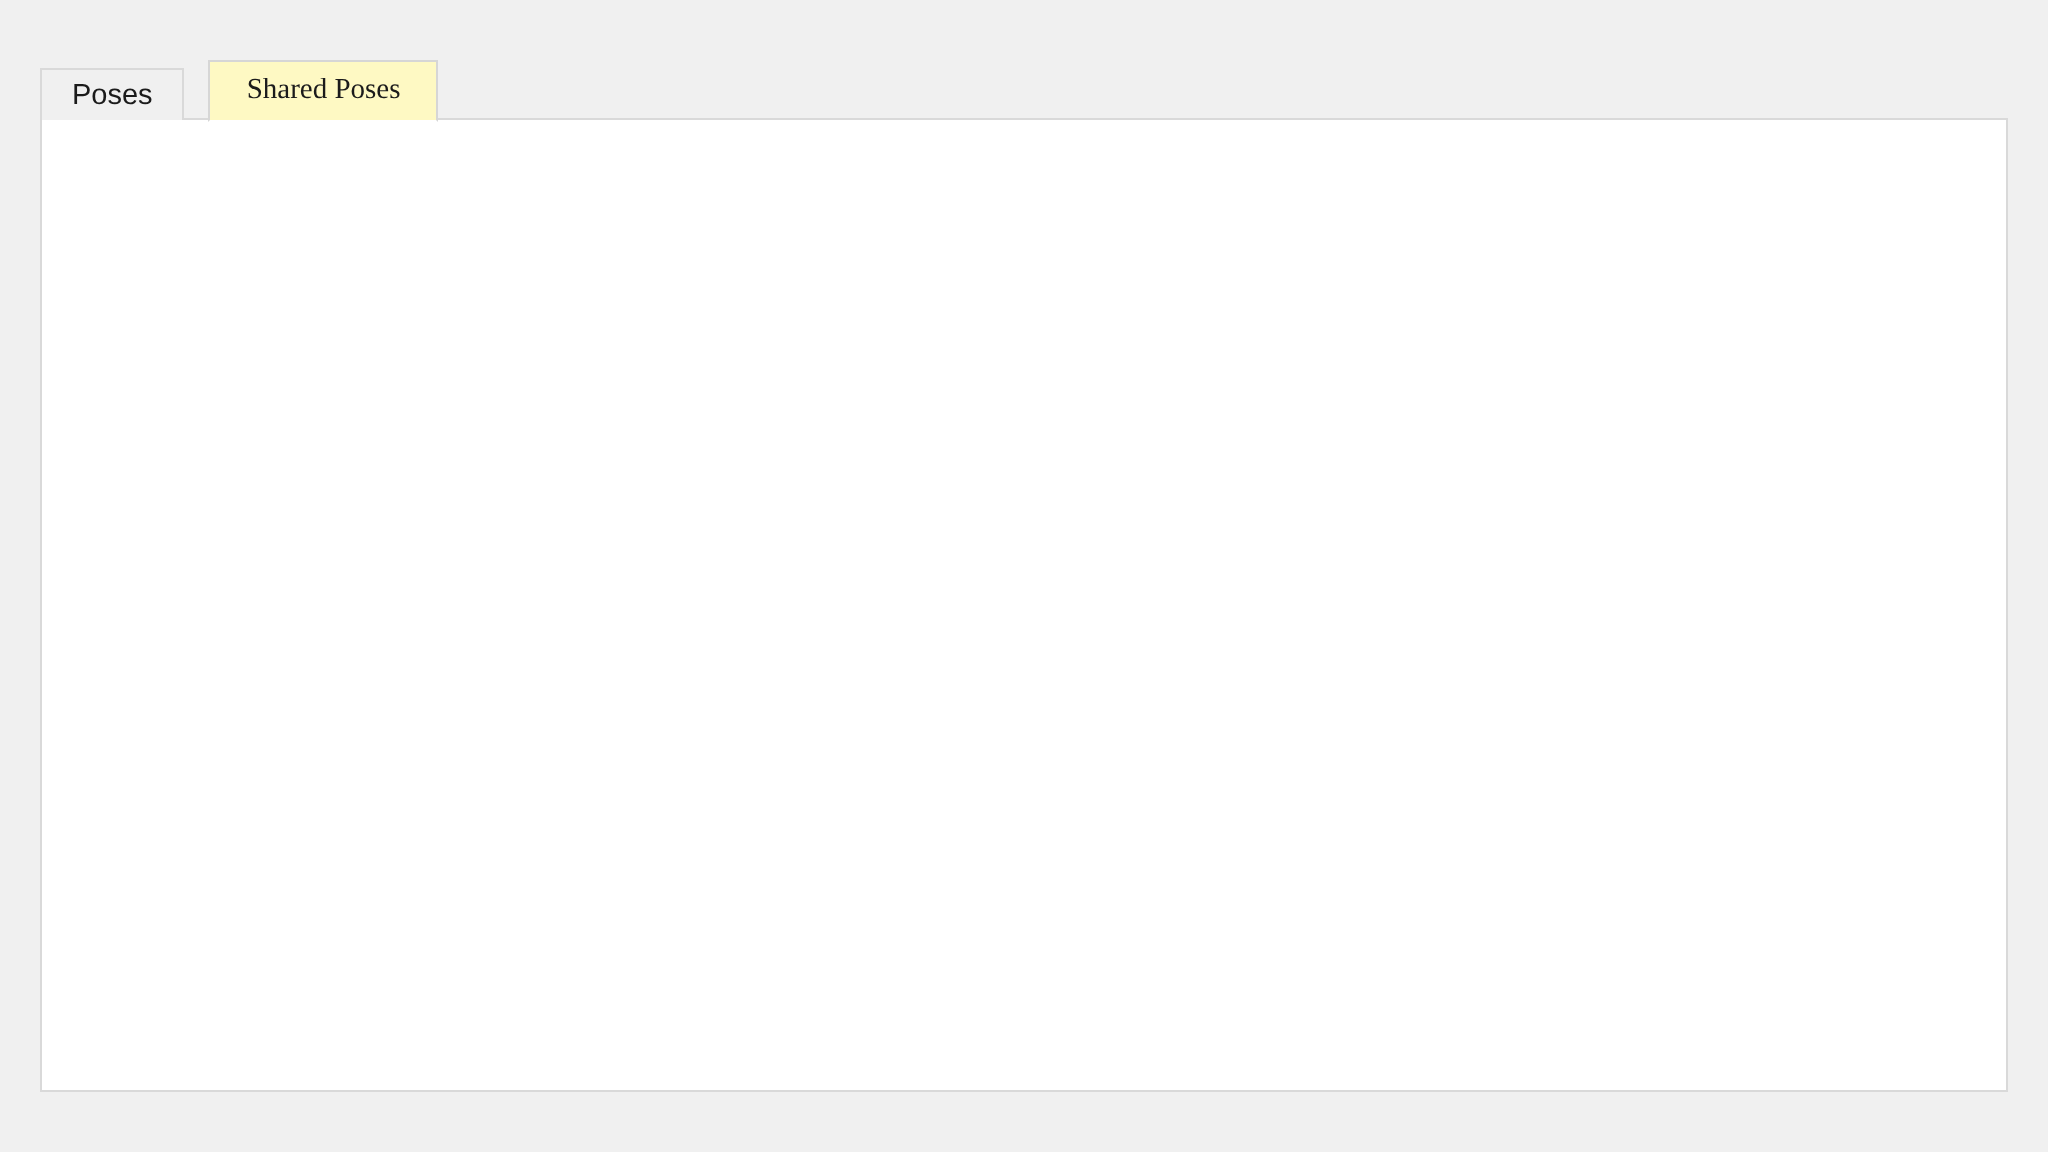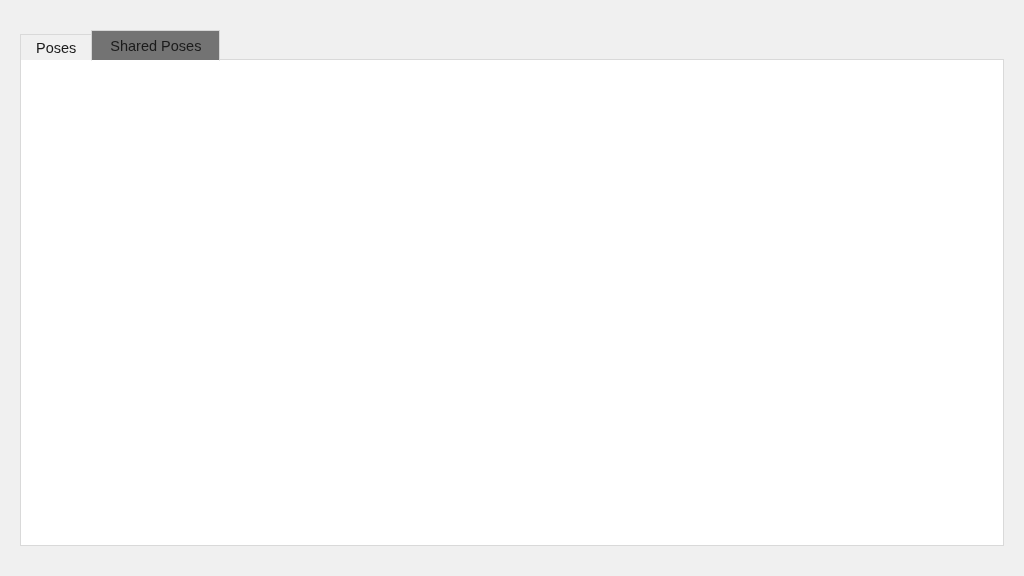--- a/index.html
+++ b/index.html
@@ -28,20 +28,21 @@
 
   #tab-strip {
     position: absolute;
     left: 0;
     top: 0;
     height: 30px;
     width: 100%;
     display: flex;
     align-items: flex-end;
     z-index: 3;
+    gap: 13px;
   }
 
   .tab {
     box-sizing: border-box;
     font-size: 14.5px;
     color: #1b1b1b;
     background: #f0f0f0;
     border: 1px solid #d6d6d6;
     border-bottom: none;
     display: flex;
@@ -55,27 +56,28 @@
     height: 26px;
     padding: 0 15px;
     margin-left: 0px;
     background: #f0f0f0;
     border-color: #d9d9d9;
   }
 
   .tab.active {
     height: 31px;
     padding: 0 18px;
-    background: #737373;
+    background: #fef9c3;
     border: 1px solid #d6d6d6;
     border-bottom: 1px solid #ffffff;
     margin-left: -1px;
     margin-bottom: -1px;
     position: relative;
     z-index: 4;
+    font-family: Liberation Serif, serif;
   }
 
   #tab-page {
     position: absolute;
     left: 0;
     top: 29px;
     width: 984px;
     height: 487px;
     box-sizing: border-box;
     background: #ffffff;

